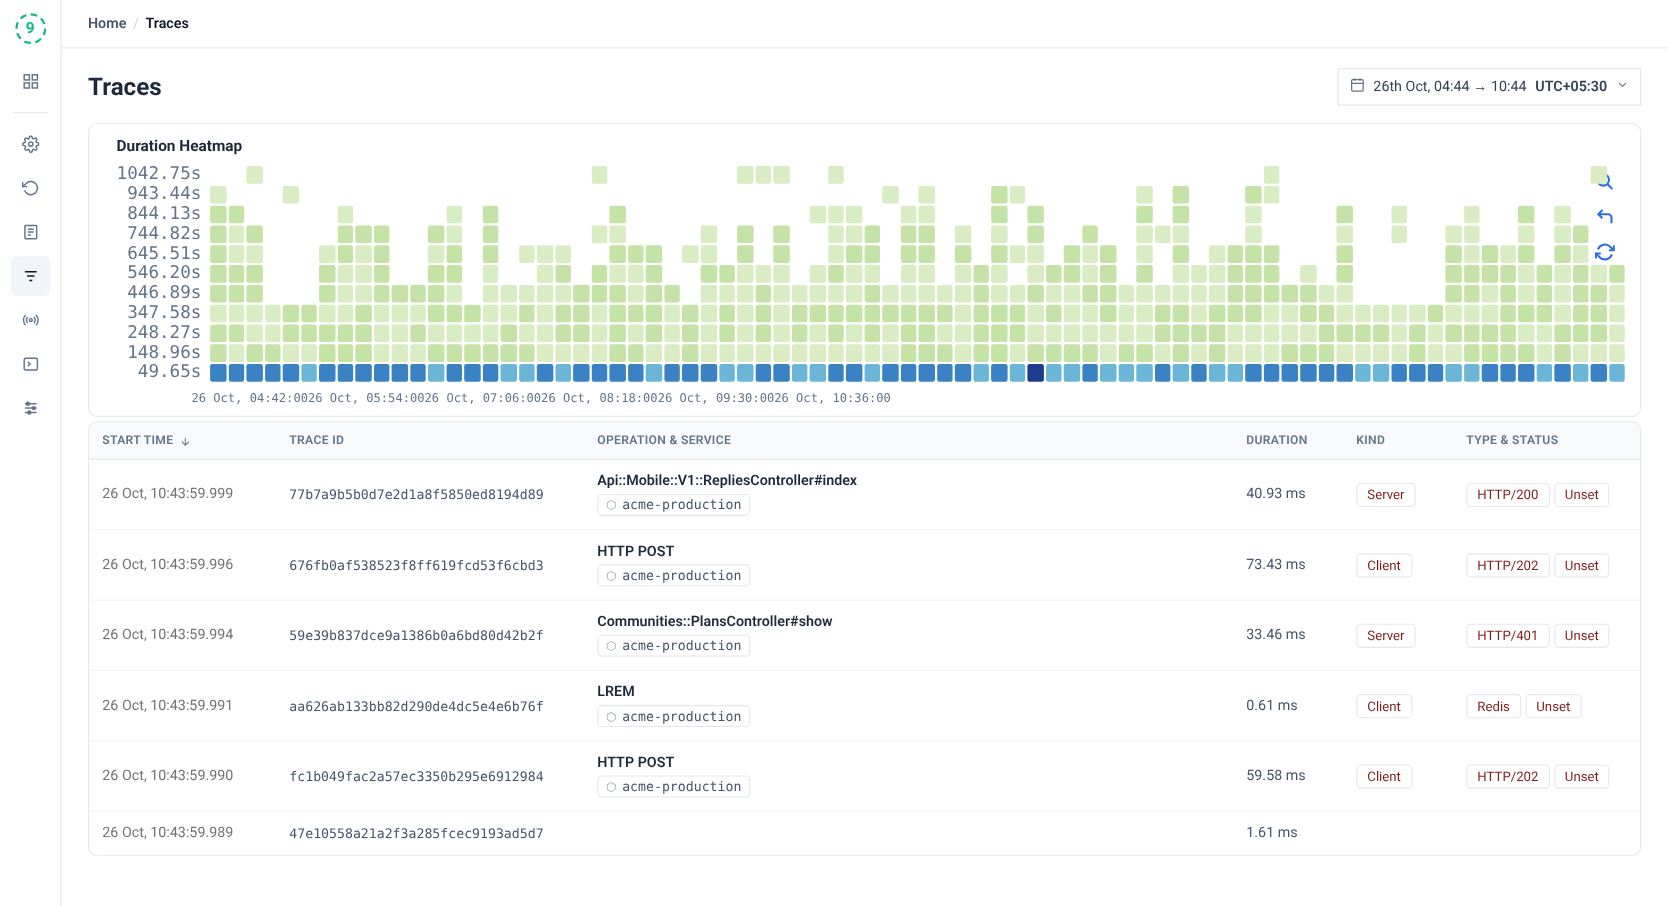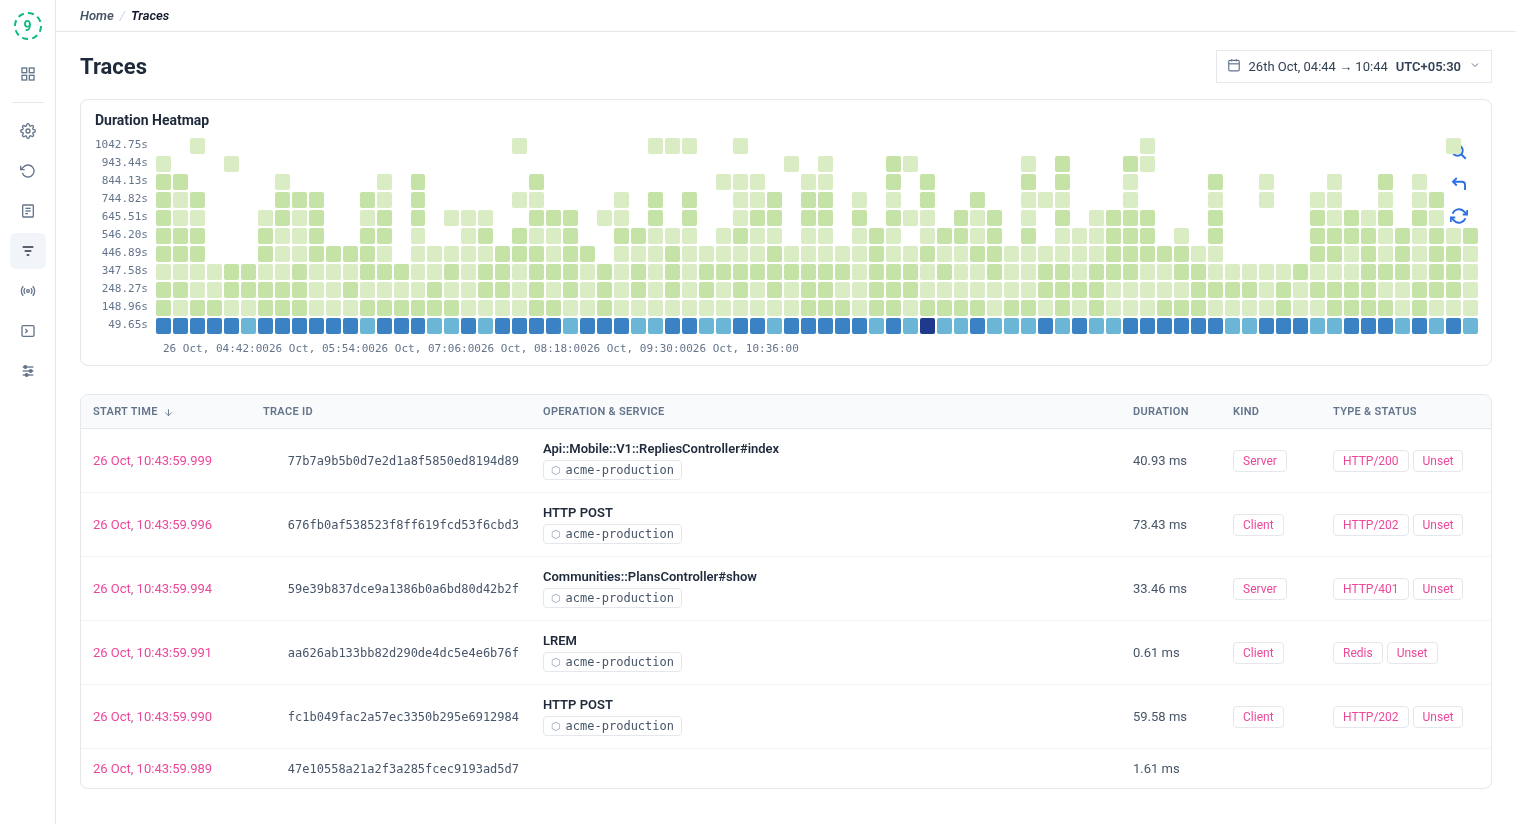--- a/index.html
+++ b/index.html
@@ -5,66 +5,66 @@
 * { box-sizing: border-box; margin: 0; padding: 0; }
 body { font-family: -apple-system, BlinkMacSystemFont, "Segoe UI", Roboto, sans-serif; font-size: 13px; color: #1e293b; background: #fff; }
 .app { display: flex; min-height: 100vh; }
 .sidebar { width: 56px; border-right: 1px solid #e5e7eb; display: flex; flex-direction: column; align-items: center; padding: 12px 0; gap: 4px; }
 .sidebar .logo { width: 28px; height: 28px; border-radius: 50%; border: 2px dashed #10b981; display: flex; align-items: center; justify-content: center; color: #10b981; font-weight: 700; font-size: 14px; margin-bottom: 12px; }
 .sidebar .nav-item { width: 36px; height: 36px; display: flex; align-items: center; justify-content: center; color: #64748b; border-radius: 6px; cursor: pointer; }
 .sidebar .nav-item.active { background: #f1f5f9; color: #0f172a; }
 .sidebar .divider { height: 1px; width: 32px; background: #e5e7eb; margin: 6px 0; }
 .sidebar .spacer { flex: 1; }
 .main { flex: 1; display: flex; flex-direction: column; min-width: 0; }
-.topbar { height: 32px; border-bottom: 1px solid #e5e7eb; display: flex; align-items: center; padding: 0 24px; font-size: 13px; color: #64748b; font-style: italic; }
+.topbar { height: 44px; border-bottom: 1px solid #e5e7eb; display: flex; align-items: center; padding: 0 24px; font-size: 13px; color: #64748b; }
 .topbar .crumb-link { color: #475569; font-weight: 600; }
 .topbar .crumb-sep { margin: 0 6px; color: #cbd5e1; }
 .topbar .crumb-current { color: #0f172a; font-weight: 600; }
 .content { padding: 18px 24px 0 24px; }
 .page-header { display: flex; align-items: center; justify-content: space-between; margin-bottom: 16px; }
 .page-header h1 { font-size: 22px; font-weight: 700; color: #1e293b; }
 .time-picker { display: flex; align-items: center; gap: 8px; border: 1px solid #e5e7eb; border-radius: 0; padding: 7px 10px; font-size: 13px; color: #334155; cursor: pointer; }
 .time-picker .cal-icon { color: #64748b; }
 .time-picker .tz { font-weight: 600; color: #334155; }
 .time-picker .caret { color: #64748b; }
-.panel { border: 1px solid #e5e7eb; border-radius: 8px; margin-bottom: 28px; }
+.panel { border: 1px solid #e5e7eb; border-radius: 8px; margin-bottom: 4px; padding-left: 11px; }
 .panel-header { padding: 12px 14px 6px 14px; font-weight: 700; font-size: 14px; color: #1e293b; }
 .heatmap-wrap { position: relative; padding: 0 14px 10px 14px; }
 .heatmap-controls { position: absolute; right: 20px; top: 6px; display: flex; flex-direction: column; gap: 8px; }
 .heatmap-controls .ctl { width: 24px; height: 24px; display: flex; align-items: center; justify-content: center; color: #2e6fe0; cursor: pointer; }
 .heatmap-grid { display: flex; gap: 8px; }
-.y-axis { display: flex; flex-direction: column; justify-content: space-between; font-family: ui-monospace, monospace; font-size: 11px; color: #64748b; text-align: right; padding-top: 2px; }
+.y-axis { display: flex; flex-direction: column; justify-content: space-between; font-family: ui-monospace, monospace; font-size: 16px; color: #64748b; text-align: right; padding-top: 2px; }
 .y-axis div { height: 18px; line-height: 18px; }
 .heatmap-cols { flex: 1; display: flex; gap: 2px; align-items: flex-end; position: relative; height: 200px; }
 .hm-col { display: flex; flex-direction: column-reverse; gap: 2px; flex: 1; }
 .hm-cell { height: 16px; border-radius: 2px; }
 .c-blue { background: #3b82c4; }
 .c-lblue { background: #6bb6d6; }
 .c-dblue { background: #1e3a8a; }
 .c-g1 { background: #d9ecc3; }
 .c-g2 { background: #c6e3a7; }
 .c-empty { background: transparent; }
 .x-axis { display: flex; justify-content: flex-start; margin-top: 8px; font-family: ui-monospace, monospace; font-size: 11px; color: #64748b; padding-left: 68px; }
 .table-wrap { border: 1px solid #e5e7eb; border-radius: 8px; overflow: hidden; }
 table { width: 100%; border-collapse: collapse; font-size: 13px; }
 thead { background: #f8fafc; }
 th { text-align: left; padding: 10px 12px; font-size: 11px; font-weight: 600; color: #64748b; letter-spacing: 0.3px; border-bottom: 1px solid #e5e7eb; }
 th.th-sort svg { vertical-align: middle; margin-left: 2px; }
 td { padding: 12px 12px; border-bottom: 1px solid #f1f5f9; vertical-align: middle; }
 tr:last-child td { border-bottom: none; }
-.col-start { width: 170px; color: #ec4899; }
-.col-trace { width: 280px; font-family: ui-monospace, monospace; font-size: 12px; color: #475569; text-align: right; }
+.col-start { width: 170px; color: #737373; }
+.col-trace { width: 280px; font-family: ui-monospace, monospace; font-size: 12px; color: #475569; }
 .col-op { }
 .col-op .op-name { font-weight: 600; color: #1e293b; margin-bottom: 4px; }
 .svc-badge { display: inline-flex; align-items: center; gap: 5px; border: 1px solid #e5e7eb; border-radius: 4px; padding: 2px 7px; font-family: ui-monospace, monospace; font-size: 12px; color: #475569; background: #fff; }
 .svc-badge .hex { color: #94a3b8; font-size: 11px; }
 .col-dur { width: 100px; color: #475569; }
 .col-kind { width: 100px; }
 .col-type { width: 170px; text-align: left; }
-.pill { display: inline-block; border: 1px solid #e5e7eb; border-radius: 4px; padding: 3px 9px; font-size: 12px; color: #ec4899; background: #fff; margin-right: 4px; }
+.pill { display: inline-block; border: 1px solid #e5e7eb; border-radius: 4px; padding: 3px 9px; font-size: 12px; color: #7f1d1d; background: #fff; margin-right: 4px; }
 </style>
 </head>
 <body>
 
 <div class="app">
   <nav class="sidebar">
     <div class="logo">9</div>
     <div class="nav-item">
       <svg width="16" height="16" viewBox="0 0 24 24" fill="none" stroke="currentColor" stroke-width="2">
           <rect x="3" y="3" width="7" height="7"></rect>

